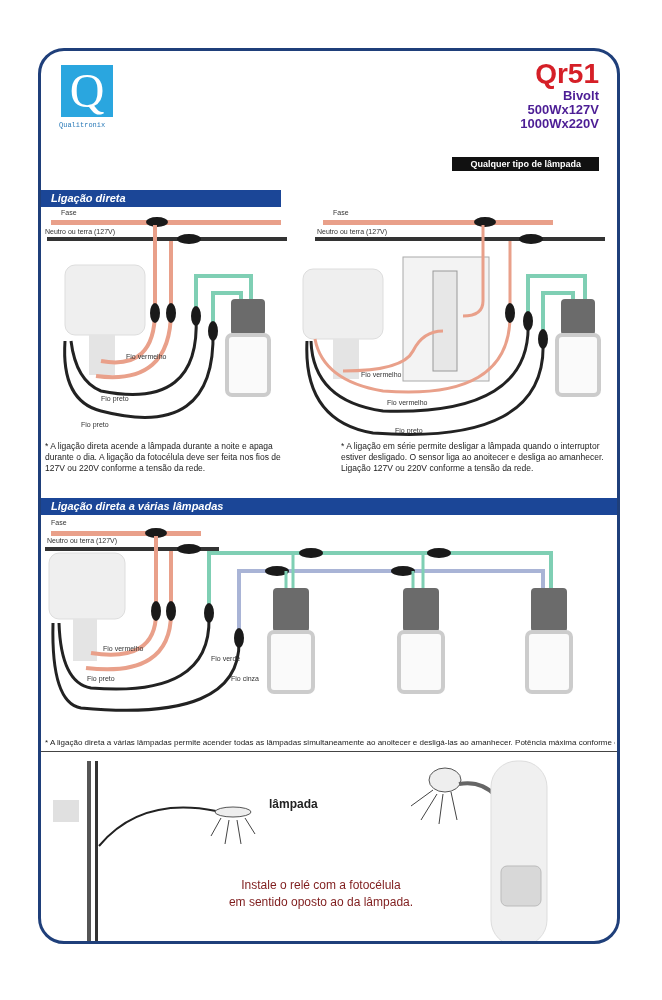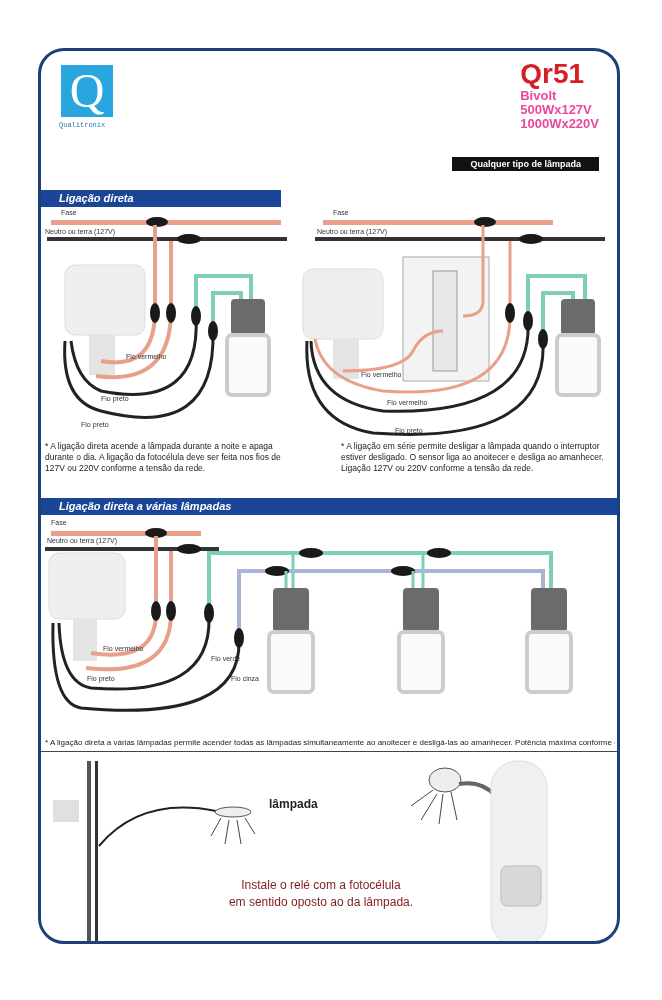--- a/index.html
+++ b/index.html
@@ -1,24 +1,24 @@
 <!DOCTYPE html>
 <html><head>
 <meta charset="utf-8">
 <style>
   html, body { margin:0; padding:0; background:#ffffff; }
   body { width:662px; height:1000px; position:relative; overflow:hidden; font-family:"Liberation Sans", sans-serif; }
   .frame { position:absolute; left:38px; top:48px; width:582px; height:896px; border:3px solid #1f3f7a; border-radius:26px; box-sizing:border-box; background:#fff; overflow:hidden; }
   .logo { position:absolute; left:20px; top:14px; width:52px; height:52px; background:#2aa6df; color:#fff; font-family:"Liberation Serif", serif; font-size:48px; line-height:52px; text-align:center; }
   .logo-caption { position:absolute; left:18px; top:70px; font-size:7px; color:#2a7ab8; font-family:Liberation Mono, monospace; }
-  .model { position:absolute; right:18px; top:8px; text-align:left; }
+  .model { position:absolute; right:18px; top:8px; text-align:right; }
   .model .name { color:#d51f27; font-weight:bold; font-size:28px; line-height:30px; }
-  .model .spec { color:#ec4899; font-weight:bold; font-size:13px; line-height:14px; }
+  .model .spec { color:#4c1d95; font-weight:bold; font-size:13px; line-height:14px; }
   .lamp-tag { position:absolute; right:18px; top:106px; background:#111; color:#fff; font-size:9px; padding:2px 18px; font-weight:bold; }
-  .bar { position:absolute; height:17px; background:#1b4697; color:#fff; font-size:11px; font-weight:bold; font-style:italic; line-height:17px; padding-left:18px; box-sizing:border-box; }
+  .bar { position:absolute; height:17px; background:#1b4697; color:#fff; font-size:11px; font-weight:bold; font-style:italic; line-height:17px; padding-left:10px; box-sizing:border-box; }
   .note { position:absolute; font-size:8.5px; line-height:11px; color:#222; }
   .hr { position:absolute; height:2px; background:#1b4697; }
   svg { position:absolute; overflow:visible; }
   .lbl { font-size:7px; fill:#333; font-family:"Liberation Sans", sans-serif; }
   .center-text { position:absolute; left:100px; width:360px; text-align:center; font-size:12px; color:#7f1d1d; line-height:17px; }
   .lampada-lbl { position:absolute; left:228px; top:746px; font-size:12px; font-weight:bold; color:#222; }
 </style>
 </head>
 <body>
 

